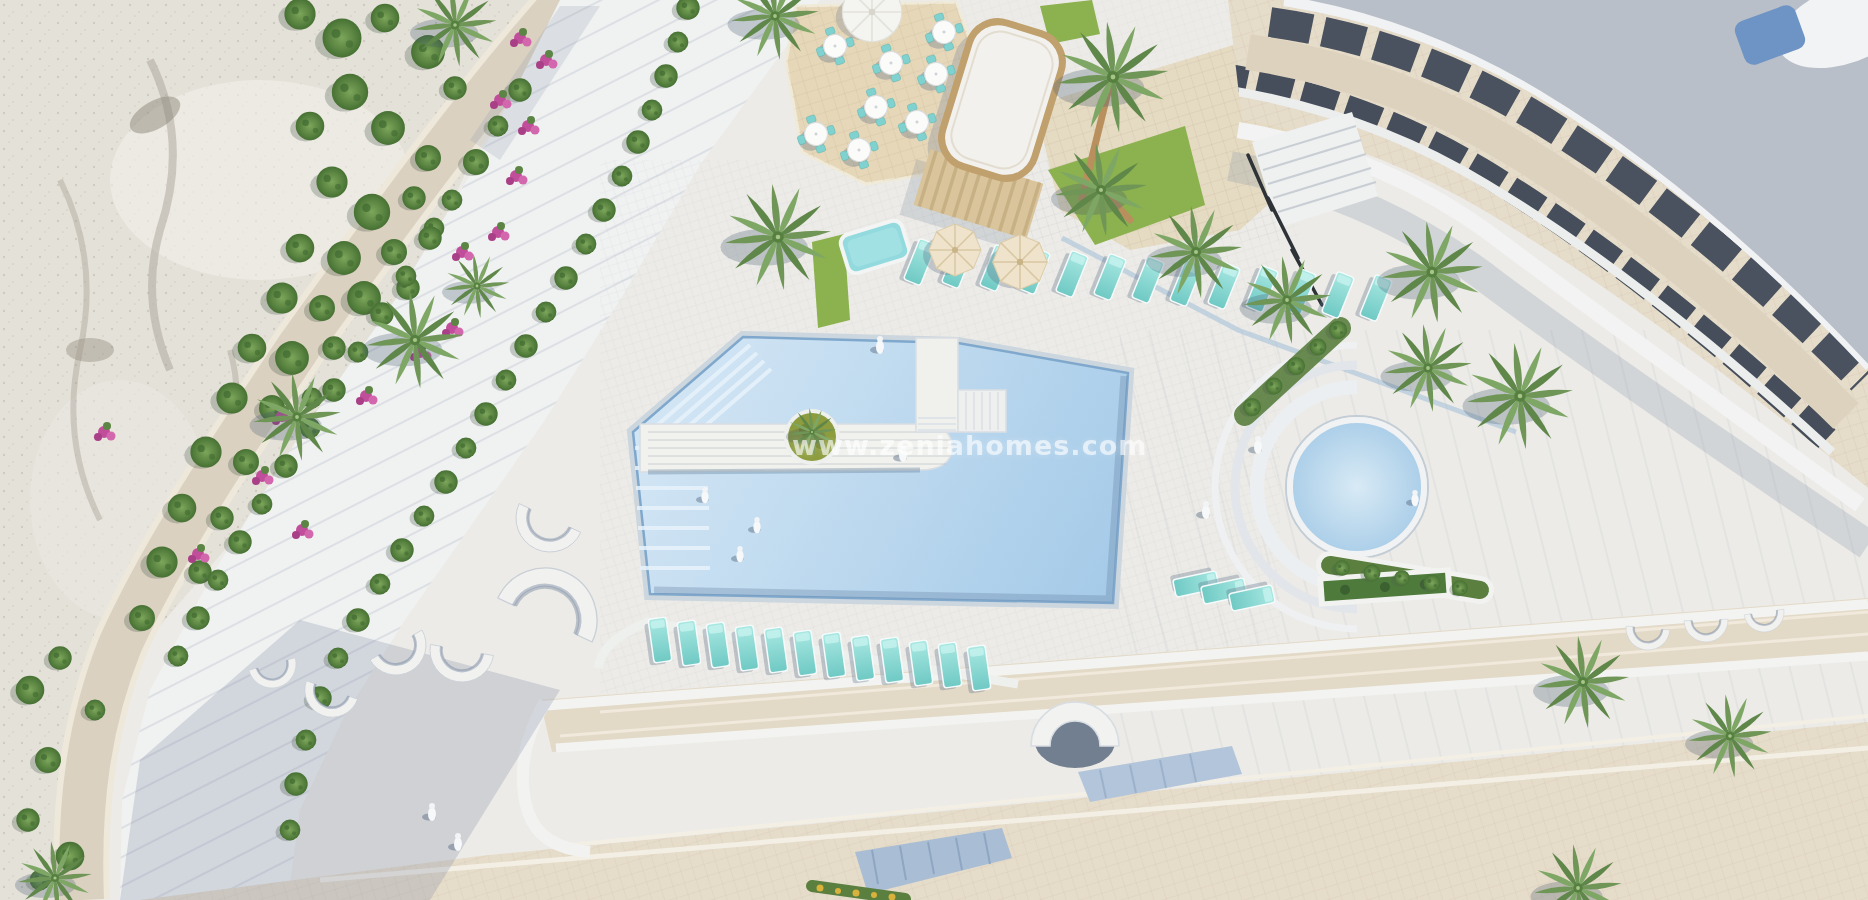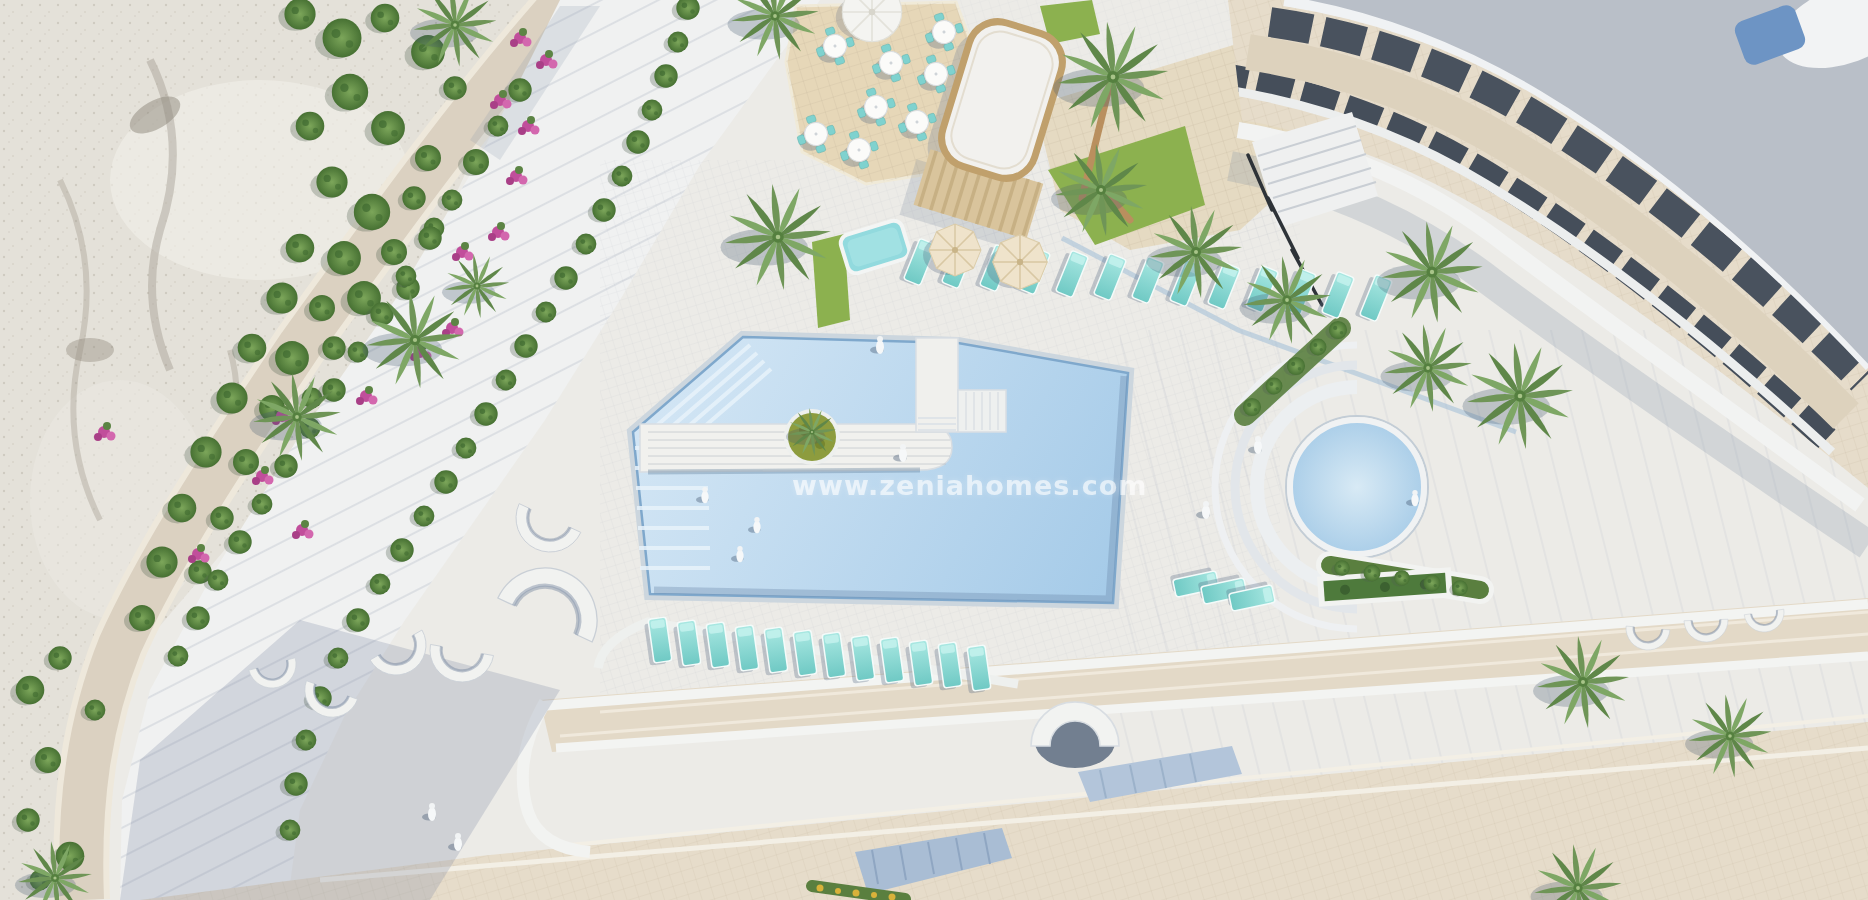--- a/index.html
+++ b/index.html
@@ -4,21 +4,21 @@
 <style>
   html,body{margin:0;padding:0;background:#dddcd8;font-family:"DejaVu Sans",sans-serif;}
   .stage{position:relative;width:1868px;height:900px;overflow:hidden;background:#ecebe7;}
   .stage svg{position:absolute;left:0;top:0;}
   .watermark{
     position:absolute;left:792px;top:430px;
     font-family:"DejaVu Sans",sans-serif;
     font-size:27px;font-weight:bold;letter-spacing:1px;
     color:rgba(255,255,255,0.62);
     text-shadow:0 0 6px rgba(255,255,255,0.25);
-    pointer-events:none;white-space:nowrap;margin-top:40px;
+    pointer-events:none;white-space:nowrap;
   }
 </style>
 </head>
 <body>
 
 <div class="stage">
 <svg width="1868" height="900" viewBox="0 0 1868 900" xmlns="http://www.w3.org/2000/svg">
   <defs>
     <linearGradient id="poolGrad" gradientUnits="userSpaceOnUse" x1="650" y1="340" x2="1120" y2="600">
       <stop offset="0" stop-color="#d5e7f5"></stop>

